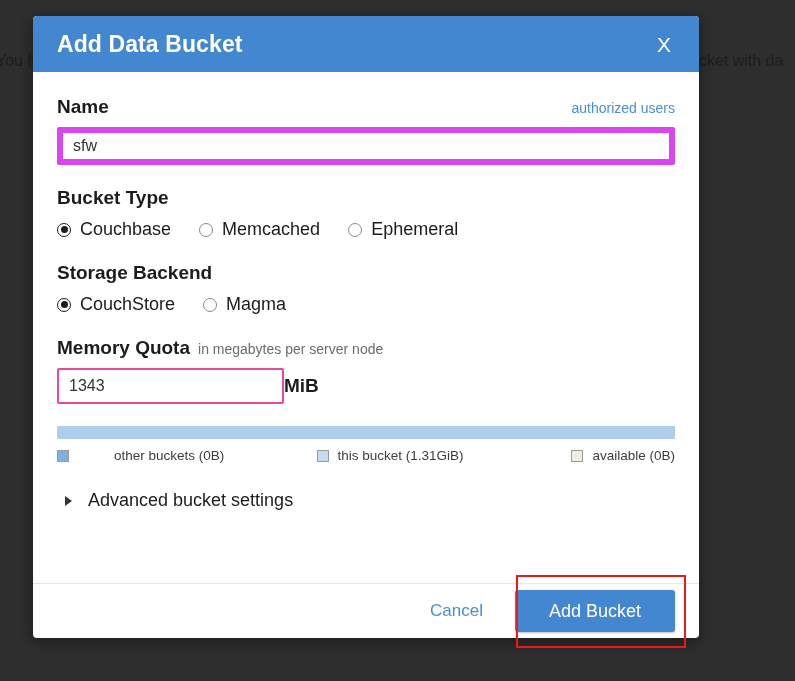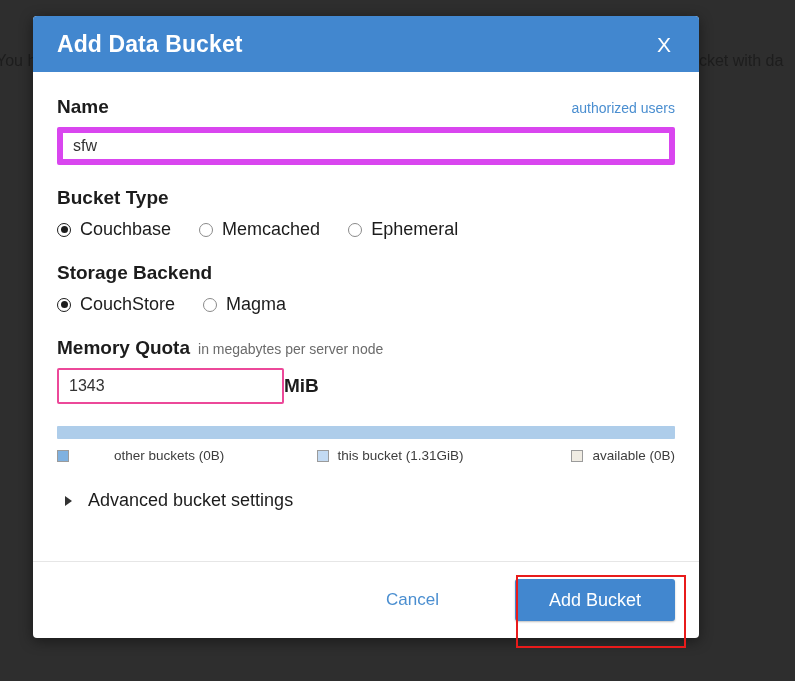--- a/index.html
+++ b/index.html
@@ -253,21 +253,21 @@
   }
   #advanced-label {
     margin-left: 16px;
     font-size: 18px;
     color: #1c1c1c;
   }
 
   
   #modal-footer {
     flex: 0 0 auto;
-    height: 77px;
+    height: 55px;
     border-top: 1px solid #e6e6e6;
     display: flex;
     align-items: center;
     justify-content: flex-end;
     padding-right: 24px;
     box-sizing: border-box;
   }
   #cancel-button {
     font-size: 17px;
     color: #4a8ed0;
@@ -395,18 +395,18 @@
 
     <div id="advanced-row">
       <span id="advanced-caret"></span>
       <span id="advanced-label">Advanced bucket settings</span>
     </div>
 
   </div>
 
   <div id="modal-footer">
     <button id="cancel-button">Cancel</button>
-    <button id="add-bucket-button" style="background: rgb(66, 135, 207); margin-left: 44px;">Add Bucket</button>
+    <button id="add-bucket-button" style="background: rgb(66, 135, 207);">Add Bucket</button>
   </div>
 
 </div>
 
 <div id="annotation-box" style="border-color: rgb(232, 27, 27);"></div>
 
 </body></html>

